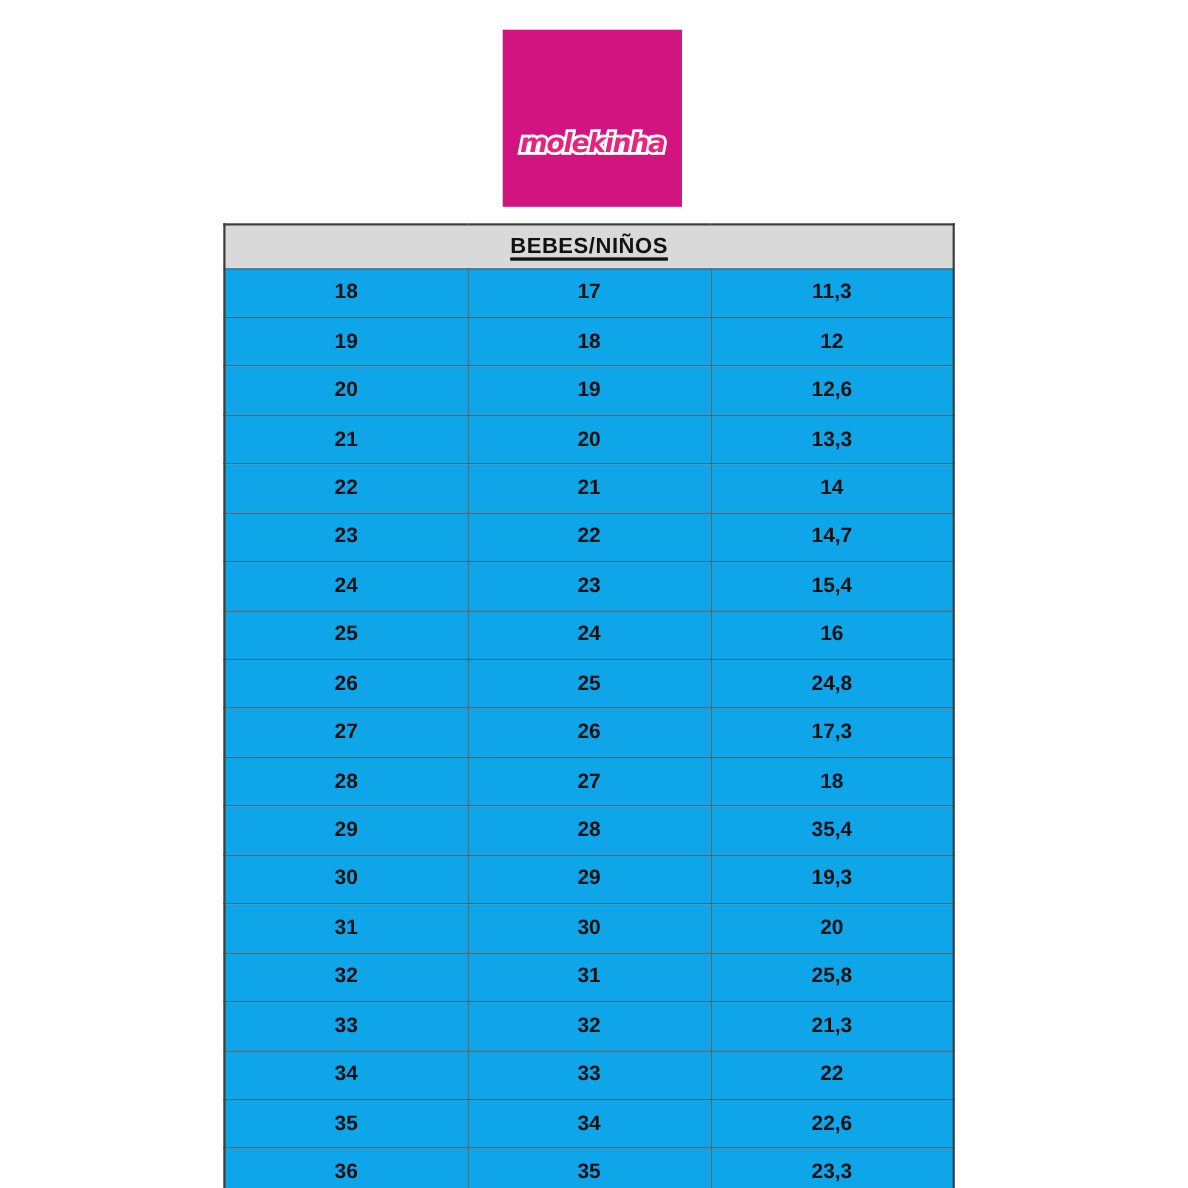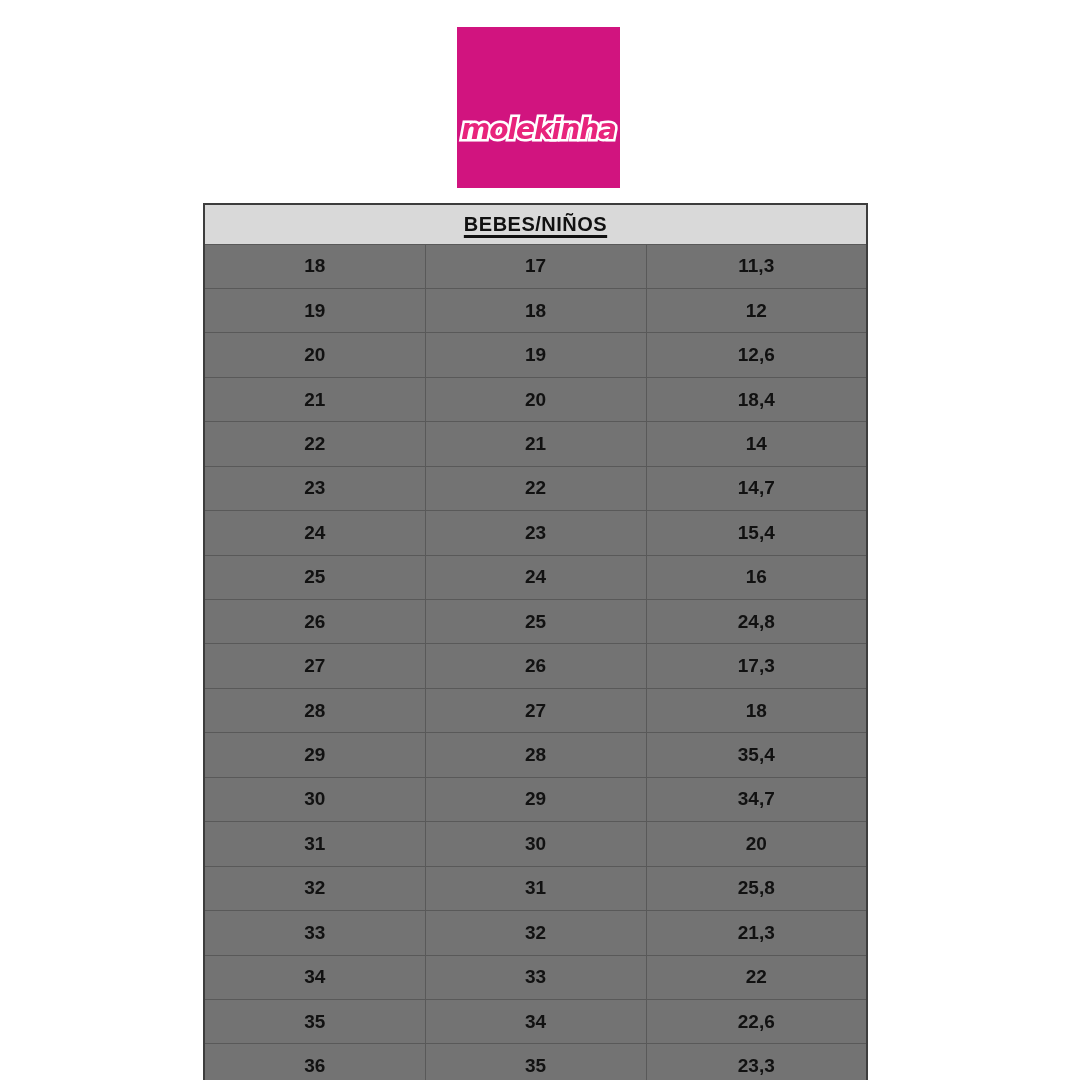--- a/index.html
+++ b/index.html
@@ -28,21 +28,21 @@
     position: absolute;
     left: 457px; top: 27px;
     width: 163px; height: 161px;
     background: var(--logo-bg);
     display: flex; align-items: center; justify-content: center;
   }
   .logo-text {
     font-family: "DejaVu Sans", sans-serif;
     font-weight: bold;
     font-style: italic;
-    font-size: 28px;
+    font-size: 24px;
     letter-spacing: -1px;
     color: var(--logo-text);
     -webkit-text-stroke: 5px #ffffff;
     paint-order: stroke fill;
     white-space: nowrap;
     margin-top: 44px;
   }
   table.size-table {
     position: absolute;
     left: 203px; top: 203px;
@@ -68,21 +68,21 @@
   }
   tr.colhead-row th {
     height: 40px;
     font-size: 19px;
     letter-spacing: 0.5px;
     background: #ffffff;
   }
   tbody td {
     height: 39px;
     font-size: 19px;
-    background: #737373;
+    background: #0ea5e9;
   }
   .underlined {
     text-decoration: underline;
     text-decoration-thickness: 2.5px;
     text-underline-offset: 4px;
   }
 </style>
 </head>
 <body>
 
@@ -112,21 +112,21 @@
           <td>12</td>
         </tr>
         <tr>
           <td>20</td>
           <td>19</td>
           <td>12,6</td>
         </tr>
         <tr>
           <td>21</td>
           <td>20</td>
-          <td>18,4</td>
+          <td>13,3</td>
         </tr>
         <tr>
           <td>22</td>
           <td>21</td>
           <td>14</td>
         </tr>
         <tr>
           <td>23</td>
           <td>22</td>
           <td>14,7</td>
@@ -157,21 +157,21 @@
           <td>18</td>
         </tr>
         <tr>
           <td>29</td>
           <td>28</td>
           <td>35,4</td>
         </tr>
         <tr>
           <td>30</td>
           <td>29</td>
-          <td>34,7</td>
+          <td>19,3</td>
         </tr>
         <tr>
           <td>31</td>
           <td>30</td>
           <td>20</td>
         </tr>
         <tr>
           <td>32</td>
           <td>31</td>
           <td>25,8</td>

